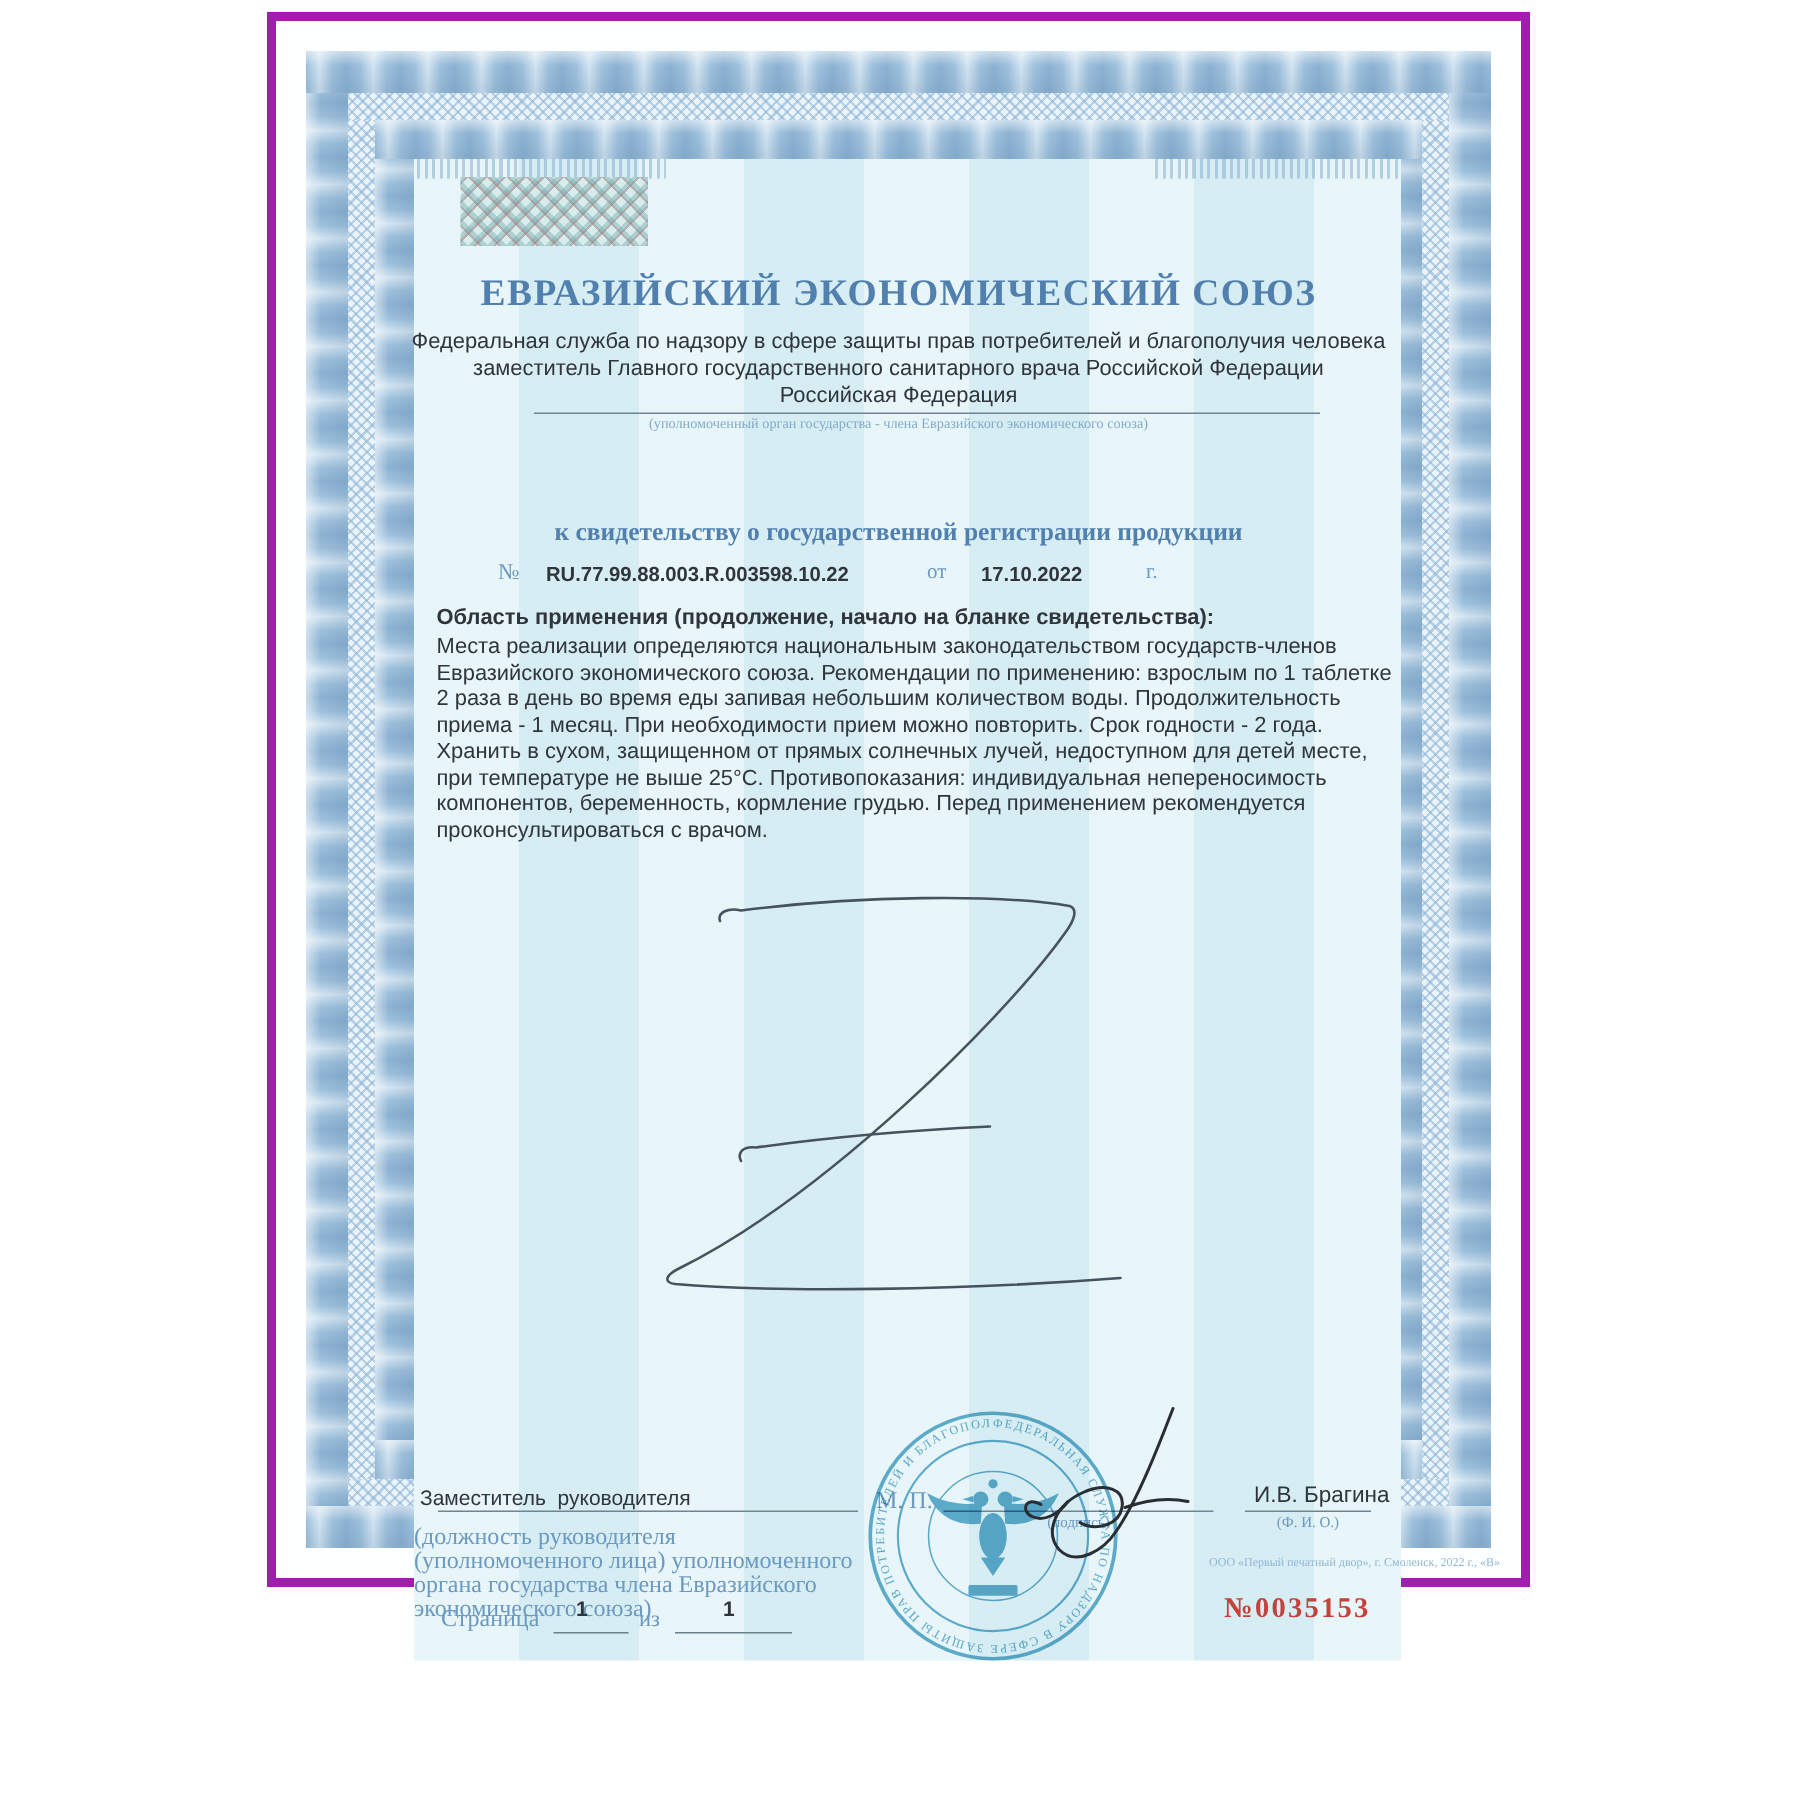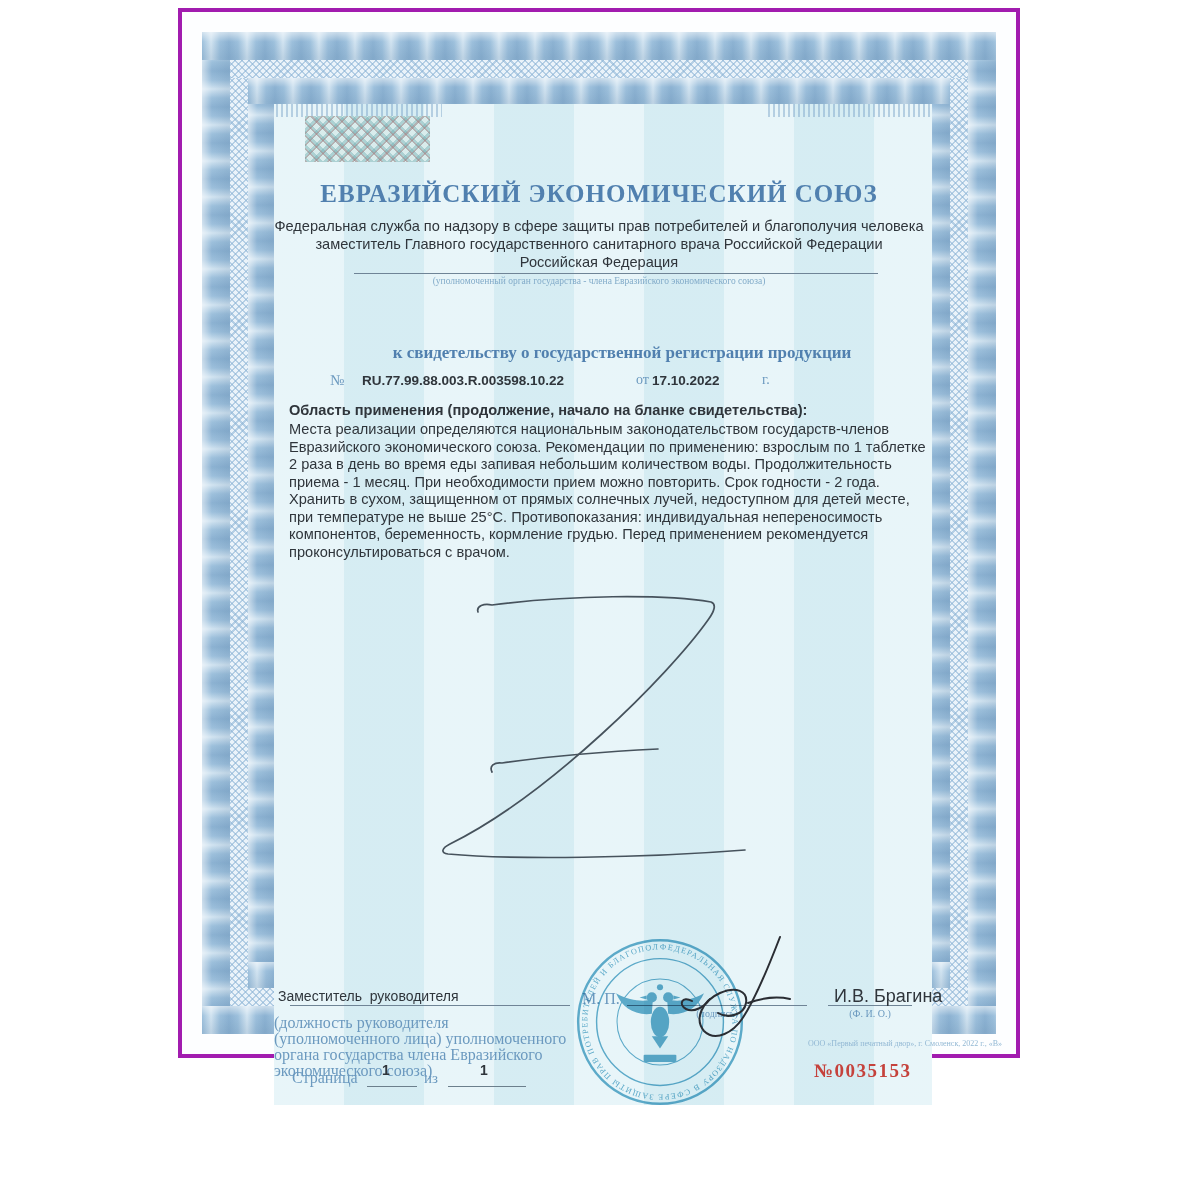--- a/index.html
+++ b/index.html
@@ -1,19 +1,19 @@
 <!DOCTYPE html>
 <html><head>
 <meta charset="utf-8">
 <style>
   html,body{margin:0;padding:0;}
   body{width:1200px;height:1200px;background:#ffffff;position:relative;
        font-family:"Liberation Sans",sans-serif;overflow:hidden;}
   .sheet{position:absolute;left:178px;top:8px;width:842px;height:1050px;
-         background:#fdfeff;border:4px solid #a21caf;box-sizing:border-box;}
+         background:#fdfeff;border:6px solid #a21caf;box-sizing:border-box;}
   
   .strip{position:absolute;}
   .ribbon-h{background:
      linear-gradient(180deg,rgba(255,255,255,.55),rgba(255,255,255,0) 35%,rgba(60,100,140,.12) 90%),
      repeating-linear-gradient(90deg,#9dc0dc 0px,#d2e4f1 9px,#9dc0dc 18px,#8cb2d2 27px,#9dc0dc 36px);}
   .ribbon-v{background:
      linear-gradient(90deg,rgba(255,255,255,.55),rgba(255,255,255,0) 35%,rgba(60,100,140,.12) 90%),
      repeating-linear-gradient(0deg,#9dc0dc 0px,#d2e4f1 9px,#9dc0dc 18px,#8cb2d2 27px,#9dc0dc 36px);}
   .net{background:
      repeating-linear-gradient(45deg,rgba(138,178,212,.55) 0 1.5px,rgba(0,0,0,0) 1.5px 5px),
@@ -67,25 +67,25 @@
     <div class="guilloche"></div>
   </div>
 
   <div class="abs ctr serif title-blue" style="top:168px;font-size:25px;font-weight:bold;letter-spacing:1px;">ЕВРАЗИЙСКИЙ ЭКОНОМИЧЕСКИЙ СОЮЗ</div>
   <div class="abs ctr dark" style="top:206px;font-size:14.6px;">Федеральная служба по надзору в сфере защиты прав потребителей и благополучия человека</div>
   <div class="abs ctr dark" style="top:242px;font-size:14.6px;">Российская Федерация</div>
   <div class="abs ctr dark" style="top:224px;font-size:14.6px;">заместитель Главного государственного санитарного врача Российской Федерации</div>
   <div class="hline" style="left:172px;top:261px;width:524px;"></div>
   <div class="abs ctr serif" style="top:264px;font-size:9.5px;color:#82abc9;">(уполномоченный орган государства - члена Евразийского экономического союза)</div>
 
-  <div class="abs ctr serif title-blue" style="top:331px;font-size:17px;font-weight:bold;padding-left:23px;">к свидетельству о государственной регистрации продукции</div>
+  <div class="abs ctr serif title-blue" style="top:331px;font-size:17px;font-weight:bold;">к свидетельству о государственной регистрации продукции</div>
 
   <div class="abs blue-serif" style="left:148px;top:360px;font-size:15px;">№</div>
   <div class="abs dark" style="left:180px;top:361px;font-size:13.5px;font-weight:bold;">RU.77.99.88.003.R.003598.10.22</div>
-  <div class="abs blue-serif" style="left:434px;top:360px;font-size:14px;margin-left:20px;">от</div>
+  <div class="abs blue-serif" style="left:434px;top:360px;font-size:14px;">от</div>
   <div class="abs dark" style="left:470px;top:361px;font-size:13.5px;font-weight:bold;">17.10.2022</div>
   <div class="abs blue-serif" style="left:580px;top:360px;font-size:14px;">г.</div>
 
   <div class="abs dark" style="left:107px;top:390px;width:640px;font-size:14.6px;font-weight:bold;">Область применения (продолжение, начало на бланке свидетельства):</div>
   <div class="abs dark" style="left:107px;top:409px;width:637px;font-size:14.6px;line-height:17.5px;">Места реализации определяются национальным законодательством государств-членов Евразийского экономического союза. Рекомендации по применению: взрослым по 1 таблетке 2 раза в день во время еды запивая небольшим количеством воды. Продолжительность приема - 1 месяц. При необходимости прием можно повторить. Срок годности - 2 года. Хранить в сухом, защищенном от прямых солнечных лучей, недоступном для детей месте, при температуре не выше 25°С. Противопоказания: индивидуальная непереносимость компонентов, беременность, кормление грудью. Перед применением рекомендуется проконсультироваться с врачом.</div>
 
   <div class="abs" style="left:252px;top:578px;width:330px;height:290px;">
     <svg width="330" height="290" viewBox="0 0 330 290" fill="none">
       <path d="M44 22 C42 16 50 13 58 15 C135 5 230 4 277 12 C283 14 280 22 274 30 C235 85 115 205 16 254 C8 258 6 263 14 264 C80 270 210 268 311 260" stroke="#46525c" stroke-width="1.7" stroke-linecap="round"></path>
       <path d="M58 182 C55 176 60 172 68 173 C125 165 182 161 224 159" stroke="#46525c" stroke-width="1.7" stroke-linecap="round"></path>
@@ -95,21 +95,21 @@
   <div class="abs dark" style="left:96px;top:976px;font-size:14px;white-space:pre;">Заместитель  руководителя</div>
   <div class="hline" style="left:108px;top:993px;width:280px;"></div>
   <div class="hline" style="left:445px;top:993px;width:180px;"></div>
   <div class="hline" style="left:646px;top:993px;width:84px;"></div>
 
   <div class="abs blue-serif" style="left:92px;top:1003px;width:298px;font-size:16px;line-height:16px;">(должность руководителя (уполномоченного лица) уполномоченного органа государства члена Евразийского экономического союза)</div>
 
   <div class="abs blue-serif" style="left:400px;top:978px;font-size:16px;">М. П.</div>
   <div class="abs blue-serif" style="left:470px;top:996px;width:130px;text-align:center;font-size:10px;">(подпись)</div>
 
-  <div class="abs dark" style="left:652px;top:974px;font-size:18px;">И.В. Брагина</div>
+  <div class="abs dark" style="left:652px;top:974px;font-size:15px;">И.В. Брагина</div>
   <div class="abs blue-serif" style="left:640px;top:996px;width:96px;text-align:center;font-size:10px;">(Ф. И. О.)</div>
 
   <div class="abs blue-serif" style="left:110px;top:1057px;font-size:16px;">Страница</div>
   <div class="abs dark" style="left:200px;top:1050px;font-size:14px;font-weight:bold;">1</div>
   <div class="hline" style="left:185px;top:1074px;width:50px;background:#6c7f8c;"></div>
   <div class="abs blue-serif" style="left:242px;top:1058px;font-size:15px;">из</div>
   <div class="abs dark" style="left:298px;top:1050px;font-size:14px;font-weight:bold;">1</div>
   <div class="hline" style="left:266px;top:1074px;width:78px;background:#6c7f8c;"></div>
 
   <div class="abs serif" style="left:632px;top:1048px;font-size:19px;font-weight:bold;letter-spacing:1.5px;color:#c5423c;">№0035153</div>

